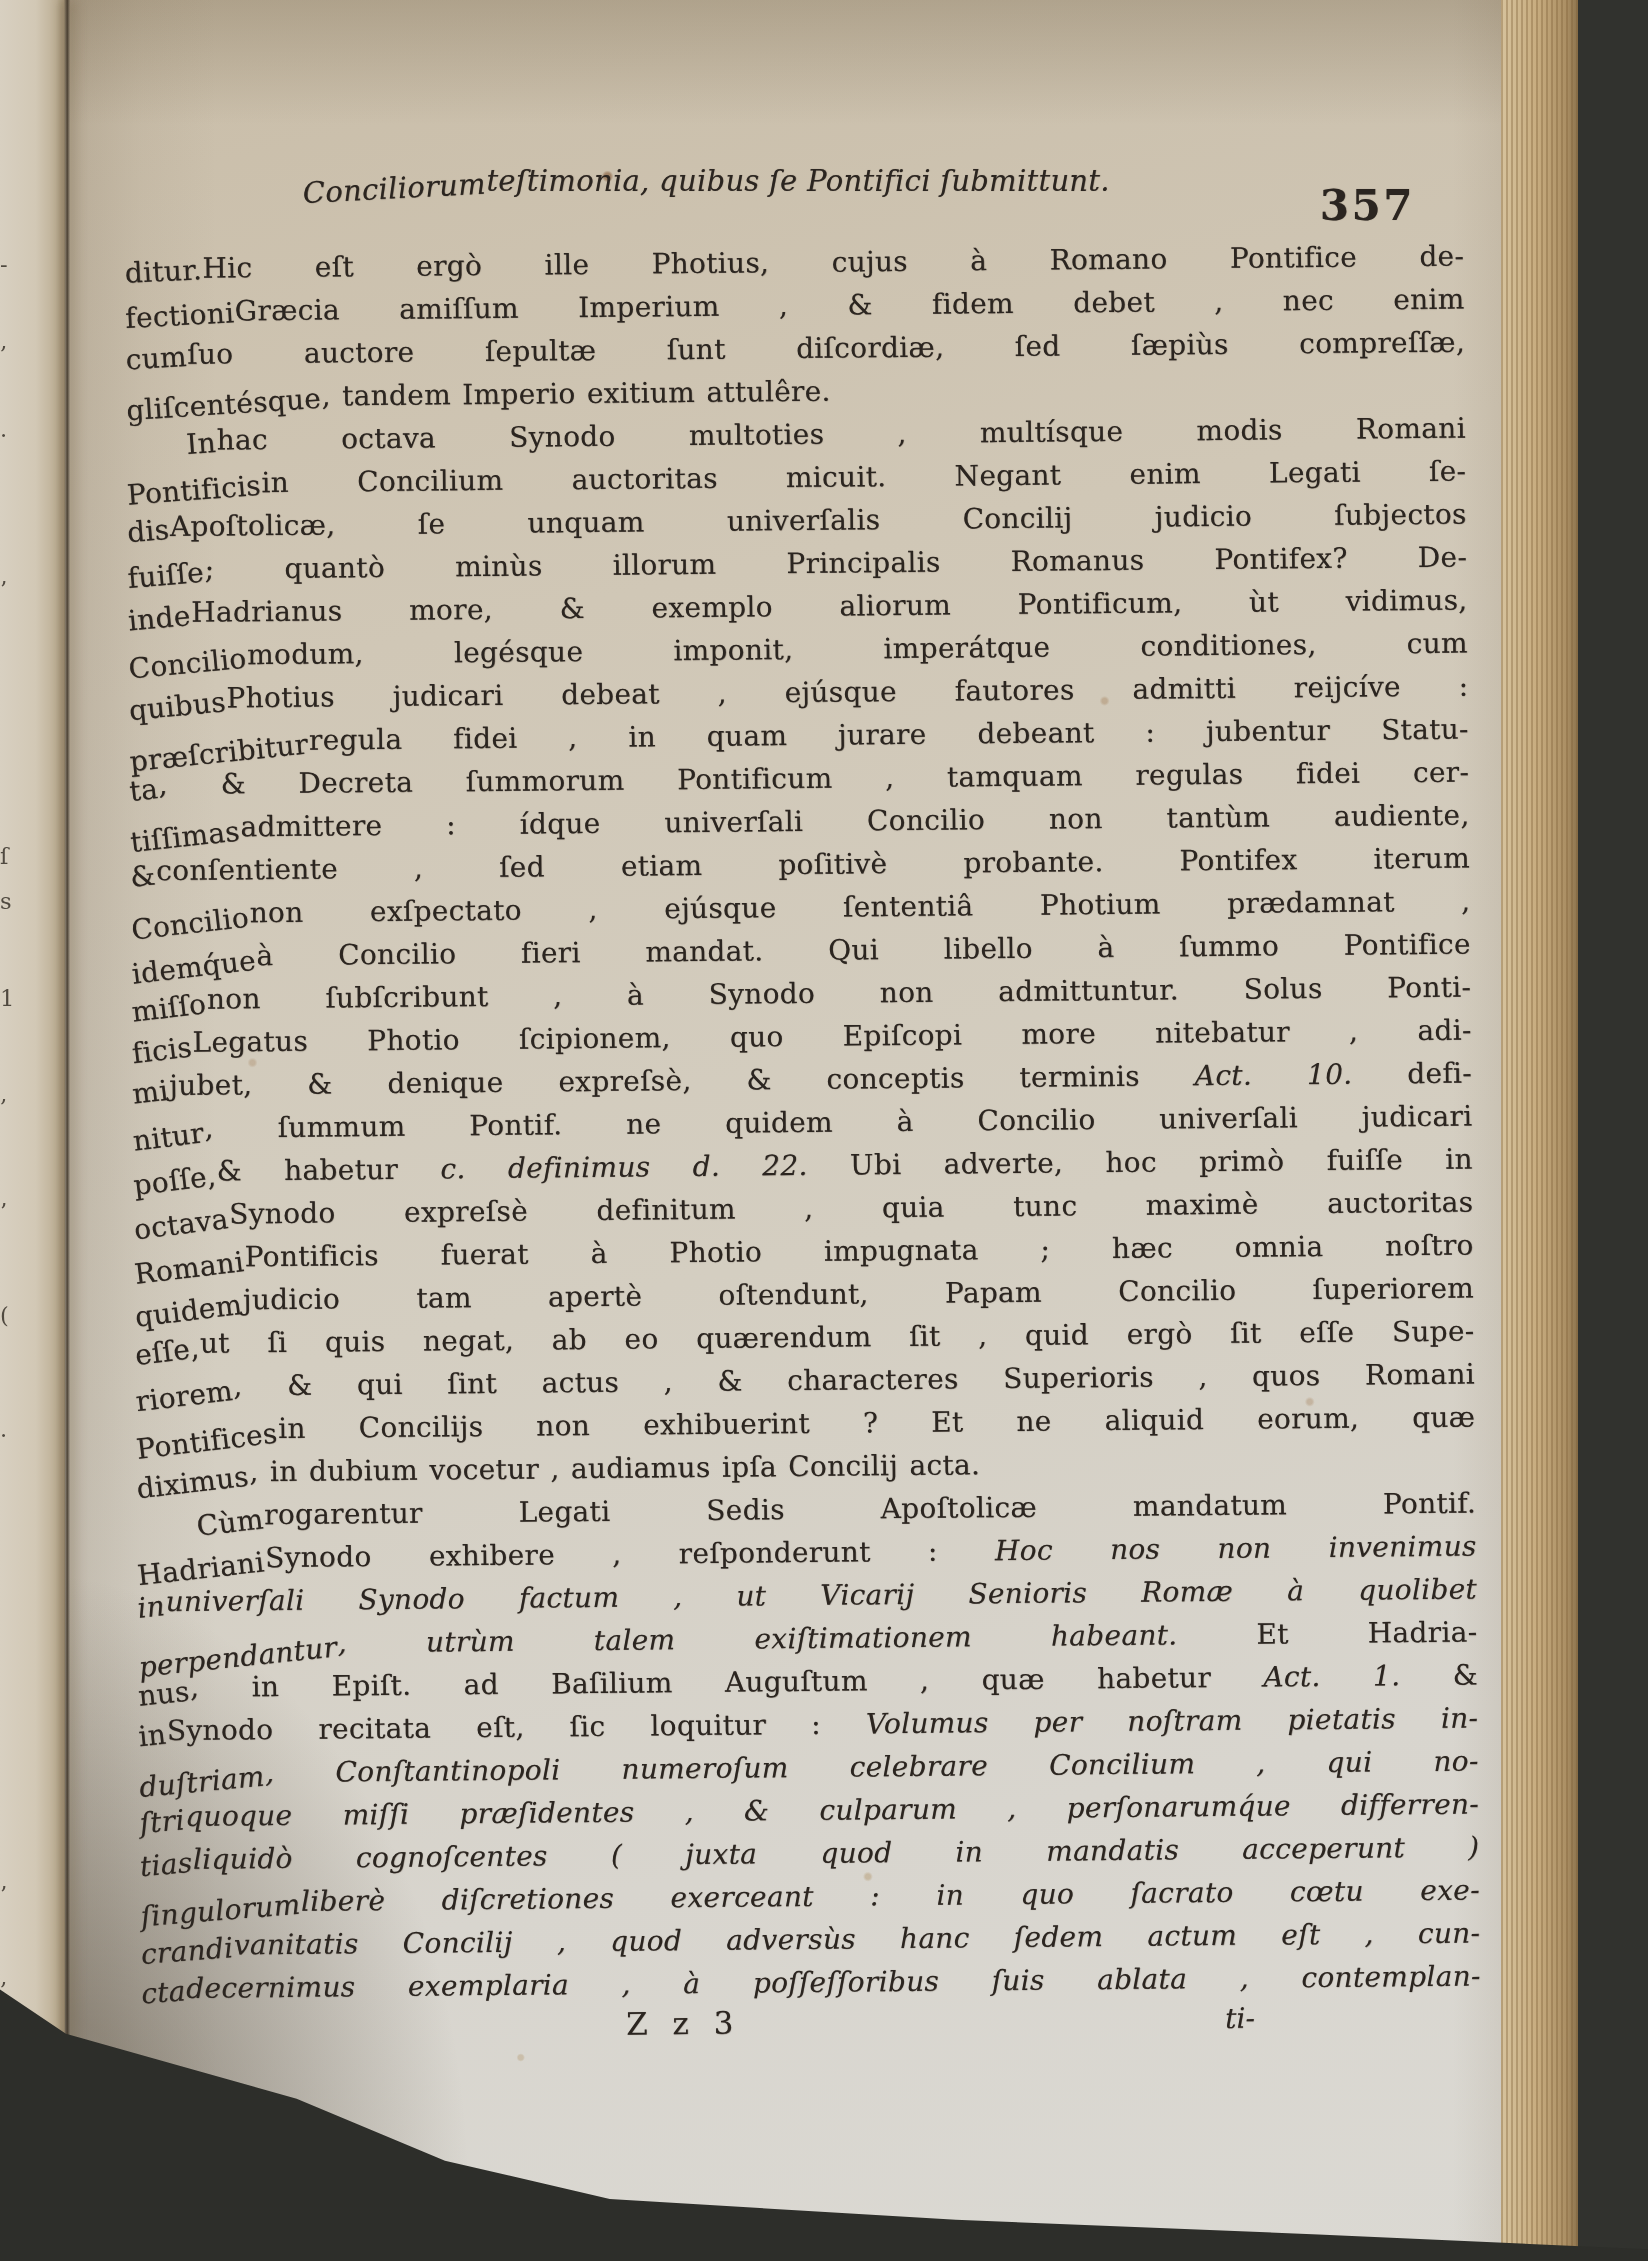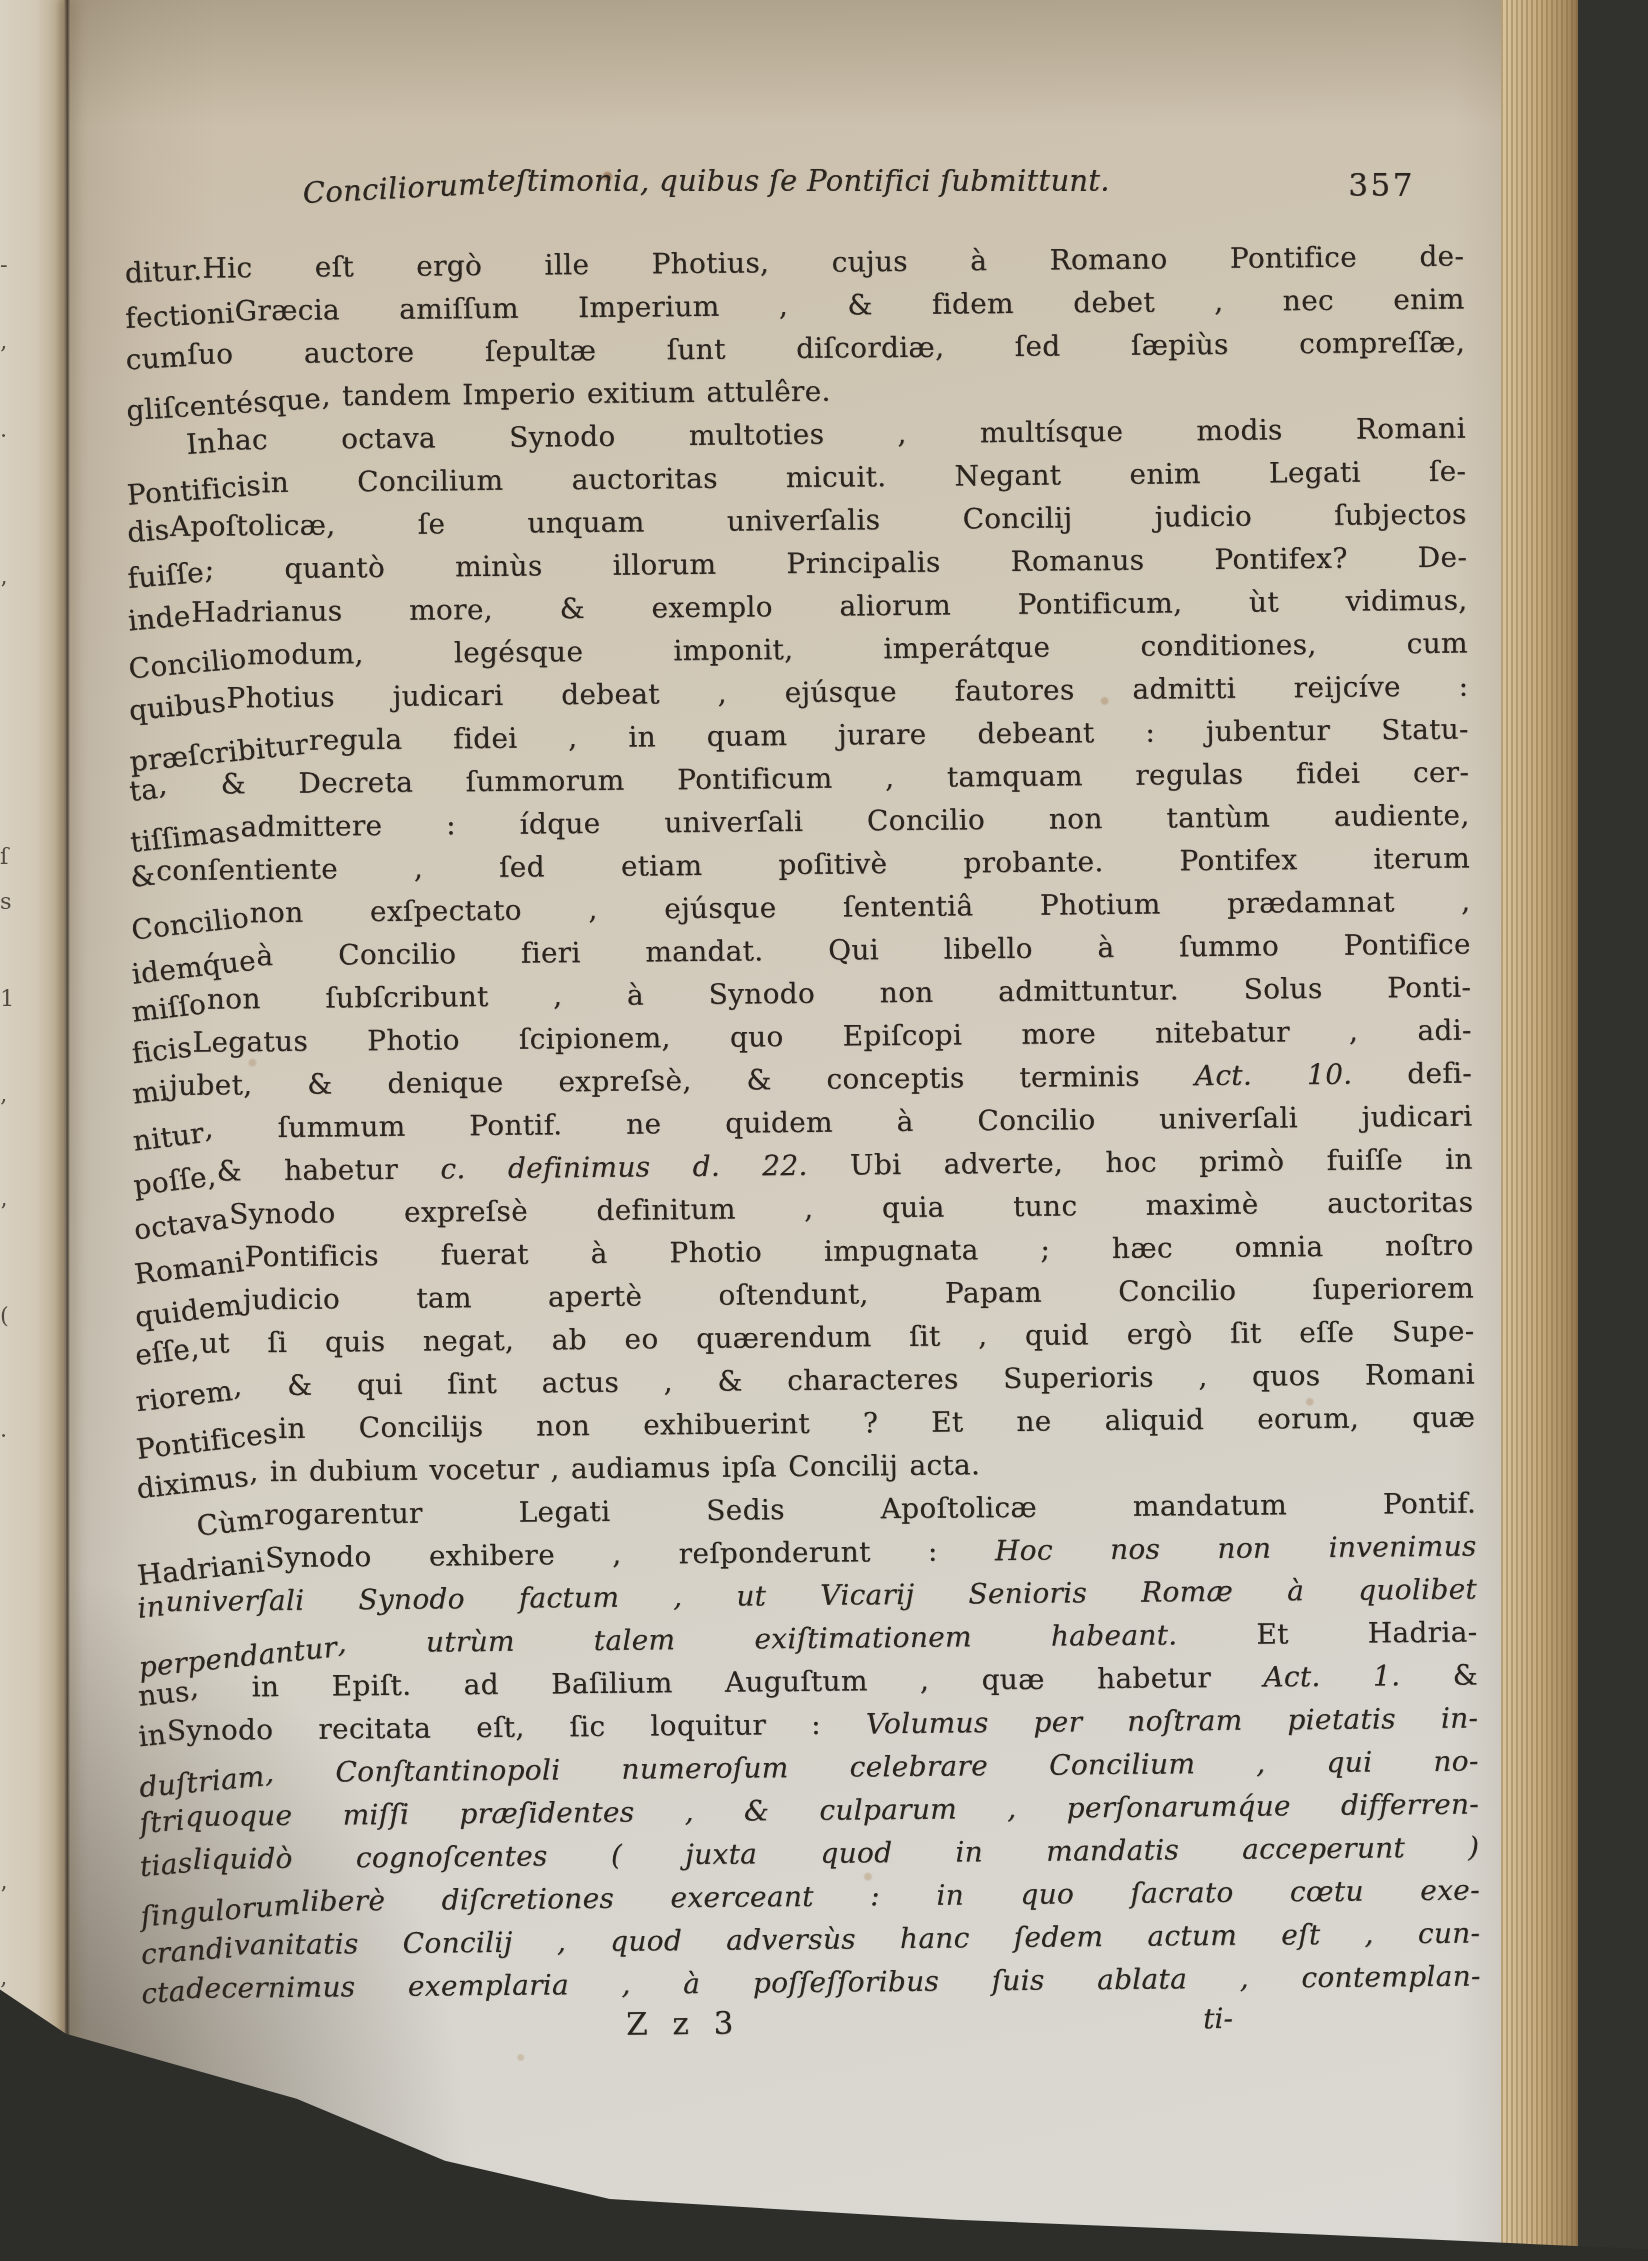--- a/index.html
+++ b/index.html
@@ -55,22 +55,23 @@
   .page-header{
     position:absolute;left:125px;top:164px;width:1339px;height:54px;
     color:#2b2520;
   }
   .running-title{
     position:absolute;left:0;right:176px;text-align:center;
     font-style:italic;font-size:29px;letter-spacing:0.3px;
     text-shadow:0.3px 0.3px 0.7px rgba(60,50,40,.55);
   }
   .page-number{
-    position:absolute;right:49px;top:3px;font-size:31px;letter-spacing:2.5px;
+    position:absolute;right:49px;top:17px;font-size:42px;letter-spacing:2.5px;
     text-shadow:0.3px 0.3px 0.7px rgba(60,50,40,.55);
+    font-weight:bold;
   }
   .text-block{
     position:absolute;left:125px;top:241px;width:1339px;
     transform:rotate(-0.55deg);transform-origin:50% 0;
     color:#2b2520;
   }
   .line{
     font-size:28px;line-height:43px;letter-spacing:0.3px;word-spacing:2.1px;
     text-align:justify;text-align-last:justify;white-space:normal;
     text-shadow:0.3px 0.3px 0.7px rgba(60,50,40,.55);
@@ -78,21 +79,21 @@
   .line.end{text-align-last:left;}
   .line.indent{padding-left:60px;}
   .line i{font-style:italic;}
   .lead{display:inline-block;transform-origin:100% 80%;}
   .page-footer{position:relative;height:59px;margin-top:1.7px;}
   .signature{
     position:absolute;left:484px;top:-1.7px;font-size:31px;letter-spacing:7.5px;
     color:#2b2520;text-shadow:0.3px 0.3px 0.7px rgba(60,50,40,.55);
   }
   .catchword{
-    position:absolute;left:1061px;top:0px;font-size:28px;font-style:italic;
+    position:absolute;left:1083px;top:0px;font-size:28px;font-style:italic;
     color:#2b2520;text-shadow:0.3px 0.3px 0.7px rgba(60,50,40,.55);
   }
 </style>
 </head>
 <body>
 
 <div class="scene">
   <div class="paper"></div>
   <div class="facing" id="facing">
       <span class="edge-mark" style="top: 251px;">-</span>

